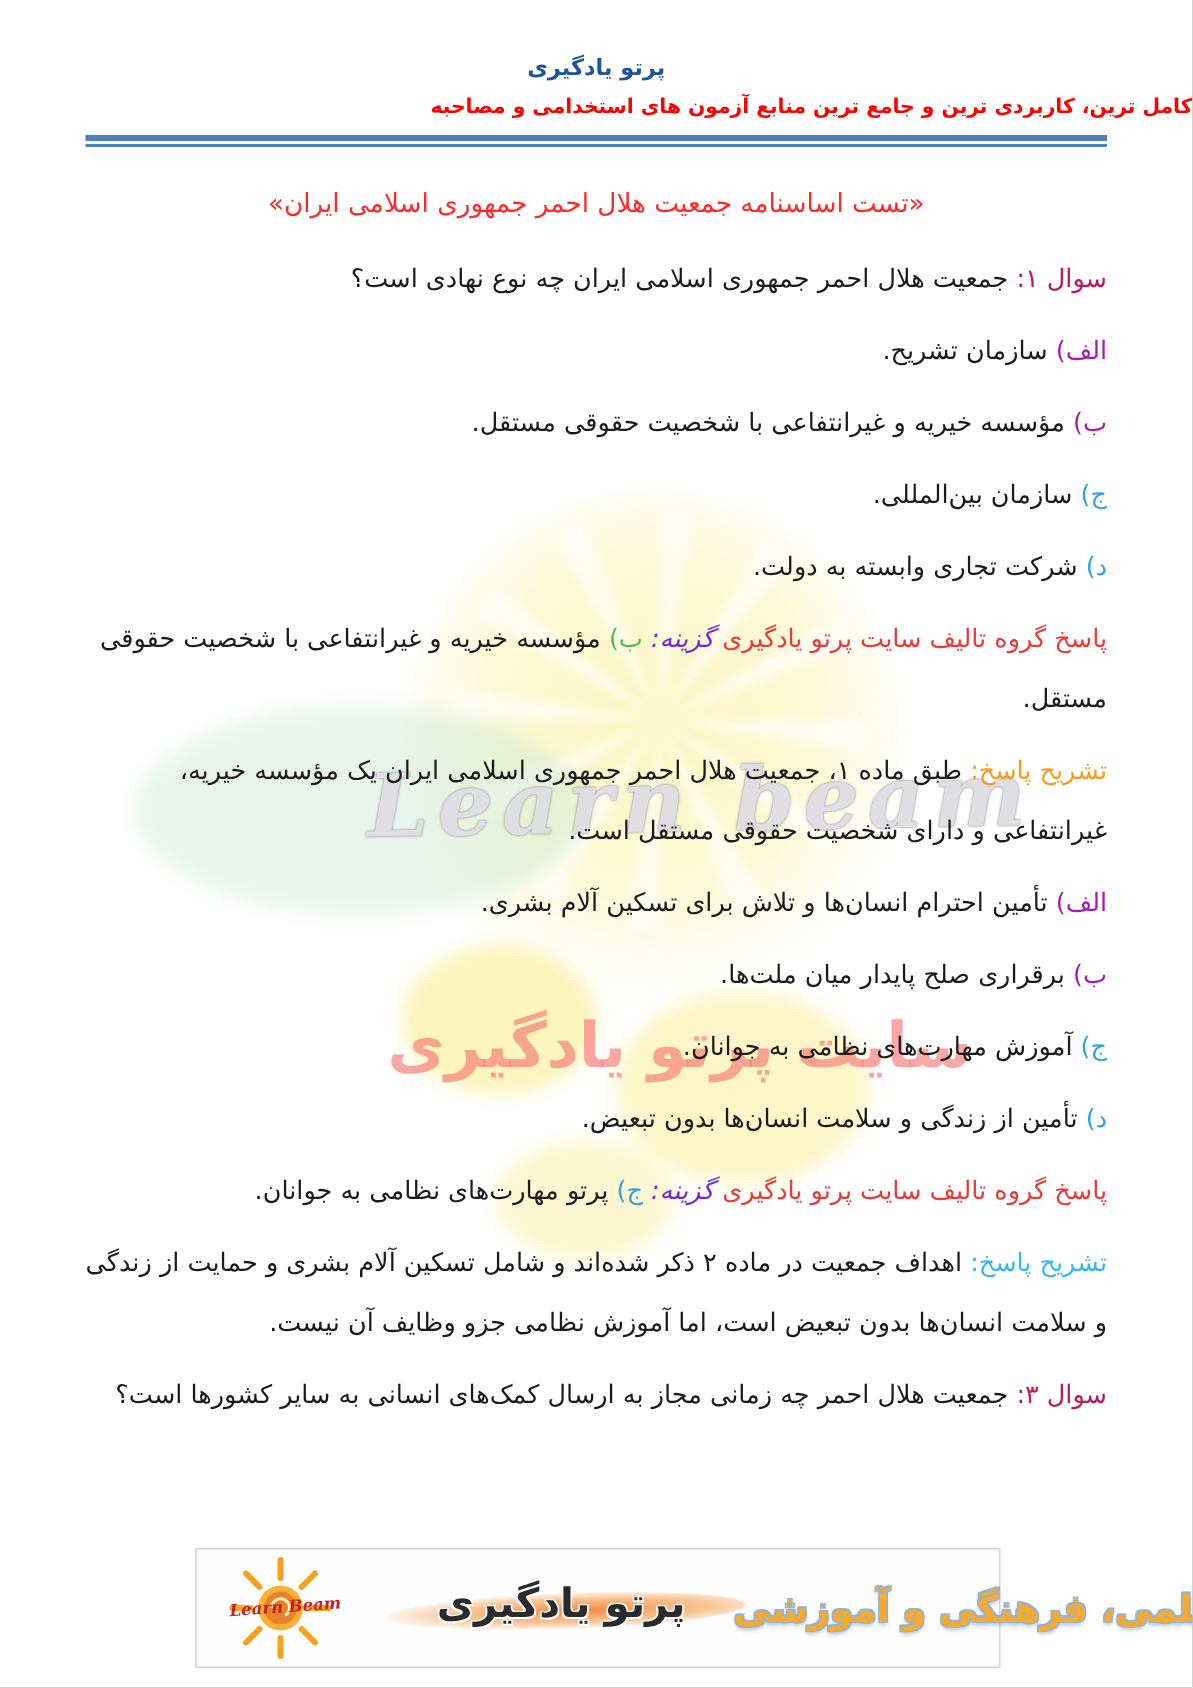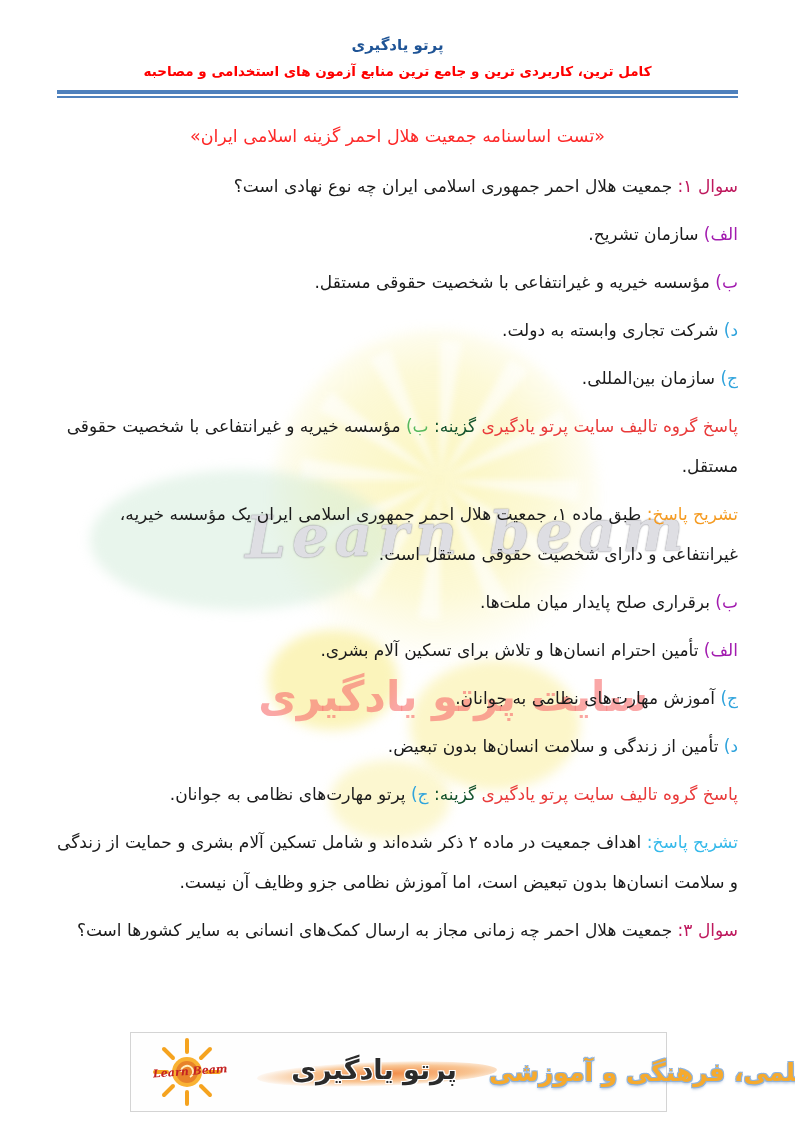--- a/index.html
+++ b/index.html
@@ -36,38 +36,38 @@
   }
   .wm-url {
     position:absolute; left:235px; top:738px;
     font-weight:bold; font-size:52px; letter-spacing:2px;
     color:rgba(215,215,218,.65); white-space:nowrap;
   }
 
   
   header { position:relative; z-index:1; padding-top:36px; text-align:center; }
   .site-title { font-size:15px; font-weight:bold; color:#1f5496; }
-  .tagline { margin-top:9px; font-size:13.5px; font-weight:bold; color:#fe0000; }
+  .tagline { margin-top:9px; font-size:13.5px; font-weight:bold; color:#fe0000;text-align:right; }
   .separator { margin:11px 57px 0; }
   .sep-thick { height:4px; background:#4f81bd; }
   .sep-gap { height:2px; background:#ffffff; }
   .sep-thin { height:2px; background:#4f81bd; }
 
   
   main {
     position:relative; z-index:1; direction:rtl; text-align:right;
     margin:18px 57px 0 57px; color:#1b1b1b; font-size:17px;
   }
   main p { line-height:40px; margin-bottom:8px; }
   .doc-title { text-align:center; color:#fd2a2a; font-size:17.5px; margin-bottom:10px; }
   .q-label { color:#be185d; }
   .opt-green { color:#a21caf; }
   .opt-blue { color:#2fa3dc; }
   .ans-prefix { color:#e93a3a; }
-  .ans-word { color:#14532d; }
+  .ans-word { color:#6d28d9;font-style:italic; }
   .ans-letter-green { color:#55b85c; }
   .ans-letter-blue { color:#2fa3dc; }
   .exp-orange { color:#f59b22; }
   .exp-cyan { color:#35b9ea; }
 
   
   .footer-banner {
     position:absolute; z-index:1; left:130px; top:1032px; width:537px; height:80px;
     background:#fefefe; border:1px solid #d4d4d4;
     display:flex; align-items:center;
@@ -116,32 +116,32 @@
     <div class="site-title">پرتو یادگیری</div>
     <div class="tagline">کامل ترین، کاربردی ترین و جامع ترین منابع آزمون های استخدامی و مصاحبه</div>
     <div class="separator">
       <div class="sep-thick"></div>
       <div class="sep-gap"></div>
       <div class="sep-thin"></div>
     </div>
   </header>
 
   <main>
-    <p class="doc-title">«تست اساسنامه جمعیت هلال احمر گزینه اسلامی ایران»</p>
+    <p class="doc-title">«تست اساسنامه جمعیت هلال احمر جمهوری اسلامی ایران»</p>
 
     <p class="question"><span class="q-label">سوال ۱:</span> <span>جمعیت هلال احمر جمهوری اسلامی ایران چه نوع نهادی است؟</span></p>
     <p class="option"><span class="opt-green">الف)</span> <span>سازمان تشریح.</span></p>
     <p class="option"><span class="opt-green">ب)</span> <span>مؤسسه خیریه و غیرانتفاعی با شخصیت حقوقی مستقل.</span></p>
+    <p class="option"><span class="opt-blue">ج)</span> <span>سازمان بین‌المللی.</span></p>
     <p class="option"><span class="opt-blue">د)</span> <span>شرکت تجاری وابسته به دولت.</span></p>
-    <p class="option"><span class="opt-blue">ج)</span> <span>سازمان بین‌المللی.</span></p>
     <p class="answer"><span class="ans-prefix">پاسخ گروه تالیف سایت پرتو یادگیری</span> <span class="ans-word">گزینه:</span> <span class="ans-letter-green">ب)</span> <span>مؤسسه خیریه و غیرانتفاعی با شخصیت حقوقی مستقل.</span></p>
     <p class="explain"><span class="exp-orange">تشریح پاسخ:</span> <span>طبق ماده ۱، جمعیت هلال احمر جمهوری اسلامی ایران یک مؤسسه خیریه، غیرانتفاعی و دارای شخصیت حقوقی مستقل است.</span></p>
 
+    <p class="option"><span class="opt-green">الف)</span> <span>تأمین احترام انسان‌ها و تلاش برای تسکین آلام بشری.</span></p>
     <p class="option"><span class="opt-green">ب)</span> <span>برقراری صلح پایدار میان ملت‌ها.</span></p>
-    <p class="option"><span class="opt-green">الف)</span> <span>تأمین احترام انسان‌ها و تلاش برای تسکین آلام بشری.</span></p>
     <p class="option"><span class="opt-blue">ج)</span> <span>آموزش مهارت‌های نظامی به جوانان.</span></p>
     <p class="option"><span class="opt-blue">د)</span> <span>تأمین از زندگی و سلامت انسان‌ها بدون تبعیض.</span></p>
     <p class="answer"><span class="ans-prefix">پاسخ گروه تالیف سایت پرتو یادگیری</span> <span class="ans-word">گزینه:</span> <span class="ans-letter-blue">ج)</span> <span>پرتو مهارت‌های نظامی به جوانان.</span></p>
     <p class="explain"><span class="exp-cyan">تشریح پاسخ:</span> <span>اهداف جمعیت در ماده ۲ ذکر شده‌اند و شامل تسکین آلام بشری و حمایت از زندگی و سلامت انسان‌ها بدون تبعیض است، اما آموزش نظامی جزو وظایف آن نیست.</span></p>
 
     <p class="question"><span class="q-label">سوال ۳:</span> <span>جمعیت هلال احمر چه زمانی مجاز به ارسال کمک‌های انسانی به سایر کشورها است؟</span></p>
   </main>
 
   <footer class="footer-banner">
     <div class="sun-logo">

